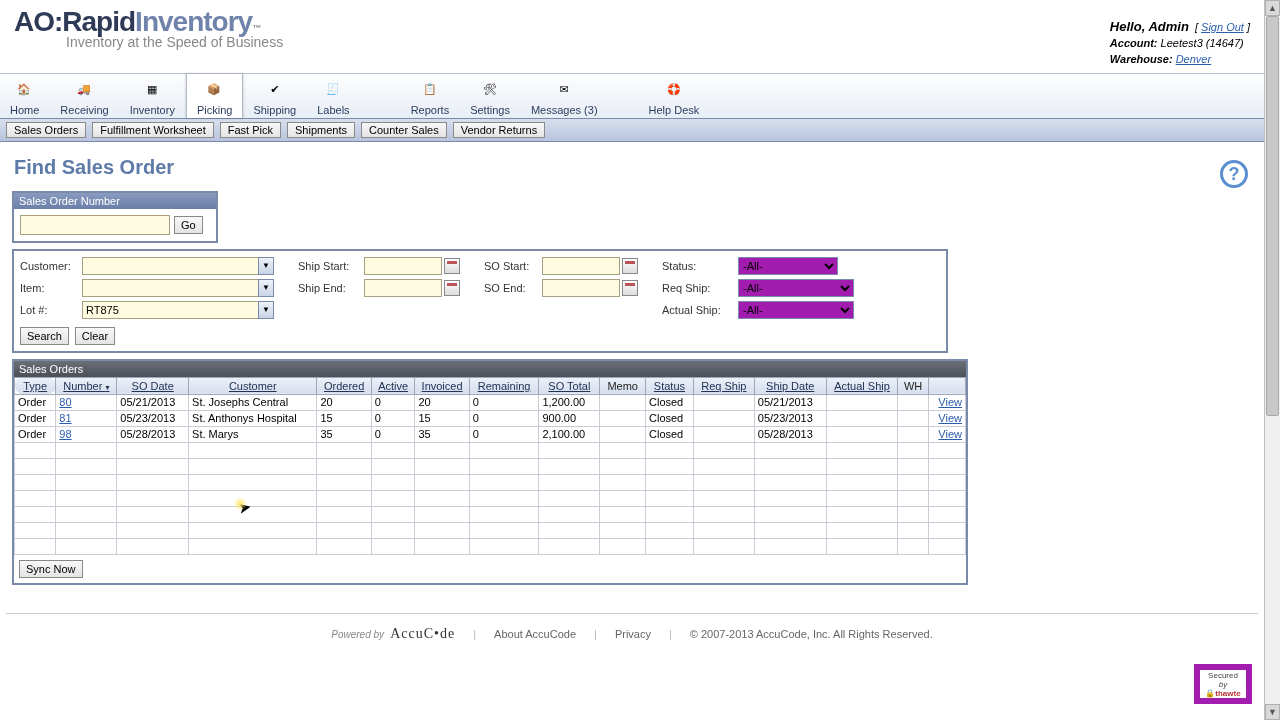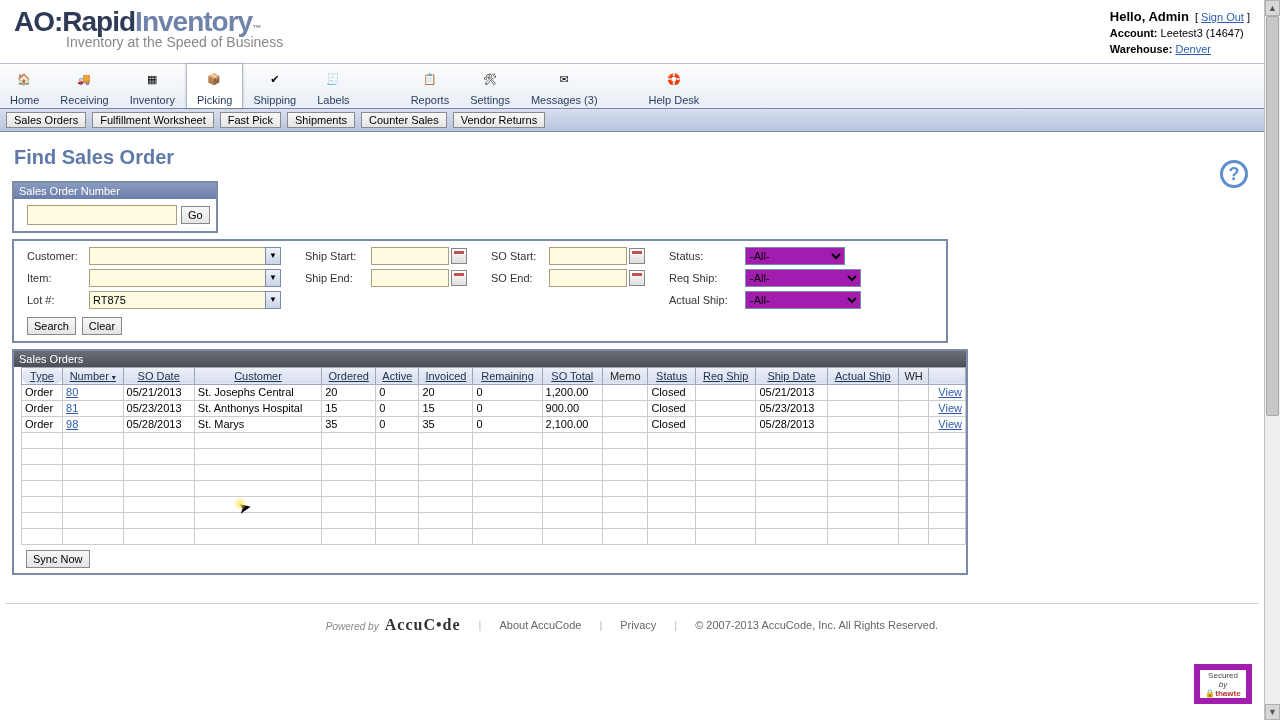--- a/index.html
+++ b/index.html
@@ -11,21 +11,21 @@
 .scrollbar .track { flex:1; background:#efefef; position:relative;}
 .scrollbar .thumb { position:absolute; top:0; left:1px; right:1px; height:400px; background:#c8c8c8; border:1px solid #a8a8a8; border-radius:2px;}
 
 
 .header { display:flex; justify-content:space-between; align-items:flex-start; padding:6px 14px 0 14px; }
 .logo { font-family: Arial, sans-serif; font-size:28px; font-weight:bold; letter-spacing:-1px; display:flex; align-items:baseline; }
 .logo .ao { color:#2e3a56; }
 .logo .rapid { color:#2e3a56; }
 .logo .inventory { color:#6f83ab; font-weight:bold; }
 .logo-sub { font-size:14px; color:#888; text-align:right; margin-top:-4px; margin-left:52px; }
-.acct { text-align:left; font-size:11px; line-height:1.4; margin-top:2px; }
+.acct { text-align:left; font-size:11px; line-height:1.4; margin-top:12px;font-style:italic; }
 .acct .hello { font-size:13px; }
 .acct a { color:#2a5db0; }
 .acct .label { font-weight:bold; }
 
 
 .toolbar { display:flex; border-top:1px solid #b8c0d0; border-bottom:1px solid #7a8aa8; background:linear-gradient(#fdfdfd,#e8eef6); margin-top:6px; }
 .tb-item { display:flex; flex-direction:column; align-items:center; justify-content:flex-end; padding:4px 10px 2px 10px; cursor:pointer; border-right:1px solid rgba(0,0,0,0); }
 .tb-item.active { background:#fff; border-left:1px solid #b0b8c8; border-right:1px solid #b0b8c8; box-shadow: 0 0 3px rgba(0,0,0,0.2);}
 .tb-item .icon { width:28px; height:24px; margin-bottom:2px; display:flex; align-items:center; justify-content:center; }
 .tb-item .lbl { color:#2b3c60; font-size:11px; }
@@ -36,21 +36,21 @@
 .subtabs { background:linear-gradient(#d8dfee,#b8c4dd); border-bottom:1px solid #7a8aa8; padding:3px 6px; display:flex; gap:6px;}
 .subtab { background:linear-gradient(#f8f8f8,#e4e4e4); border:1px solid #8a8a8a; padding:1px 7px; font-size:11px; cursor:pointer; }
 
 
 .content { padding:8px 12px; }
 .page-title { font-size:20px; color:#5e7aa8; font-weight:bold; margin:6px 0 12px 2px; }
 .help-icon { position:absolute; right:32px; top:160px; width:28px; height:28px; border:3px solid #5b8fd0; border-radius:50%; display:flex; align-items:center; justify-content:center; color:#5b8fd0; font-weight:bold; font-size:18px; cursor:pointer;}
 .panel { border:2px solid #7a8aa8; margin-bottom:6px; }
 .panel-h { background:linear-gradient(#8a9bc0,#6a7ea8); color:#fff; font-size:11px; padding:2px 5px; }
 .panel-h.dark { background:linear-gradient(#6a6f78,#4a4f58);}
-.panel-b { padding:6px;margin-left:7px; }
+.panel-b { padding:6px; }
 
 .so-num-panel { width:206px; }
 .so-num-panel .panel-b { display:flex; gap:4px; align-items:center; }
 .so-input { width:150px; height:20px; background:#fffbe0; border:1px solid #a8a080; }
 
 .filter-panel { width:936px; }
 .filter-grid { display:flex; gap:24px; }
 .fcol { display:flex; flex-direction:column; gap:4px; }
 .frow { display:flex; align-items:center; gap:4px; }
 .frow label { width:58px; font-size:11px; color:#333; }
@@ -78,21 +78,21 @@
 table.so td { border:1px solid #c8ccd4; padding:1px 3px; height:16px; }
 table.so tr.empty td { height:16px; }
 table.so a { color:#2a5db0; text-align:left;}
 .view-col { text-align:right; }
 .sync-row { padding:5px; }
 
 
 .hr { border:none; border-top:1px solid #c8ccd8; margin:14px 6px 6px 6px;}
 .footer { display:flex; align-items:center; justify-content:center; gap:18px; font-size:11px; color:#666; padding:6px 0;}
 .footer .pb { color:#888; font-style:italic; font-size:10px;}
-.footer .ac { font-family: Georgia, serif; font-weight:bold; color:#333; font-size:16px; letter-spacing:1px;}
+.footer .ac { font-family: Georgia, serif; font-weight:normal; color:#333; font-size:14px; letter-spacing:1px;}
 .footer a { color:#666; text-decoration:none; }
 .footer .sep { color:#bbb; }
 .seal { position:absolute; right:28px; bottom:16px; width:58px; height:40px; border:6px solid #a21caf; background:#fff; font-size:8px; text-align:center; padding:2px; line-height:1.1; color:#444;}
 
 
 .cursor { position:absolute; left:238px; top:498px; font-size:16px; pointer-events:none; transform:rotate(-10deg);}
 .cursor::before{content:"";position:absolute;width:14px;height:14px;background:radial-gradient(circle,#ffe86a 0%,rgba(255,232,106,0) 70%);left:-4px;top:-2px;border-radius:50%;}
 </style>
 </head>
 <body>

